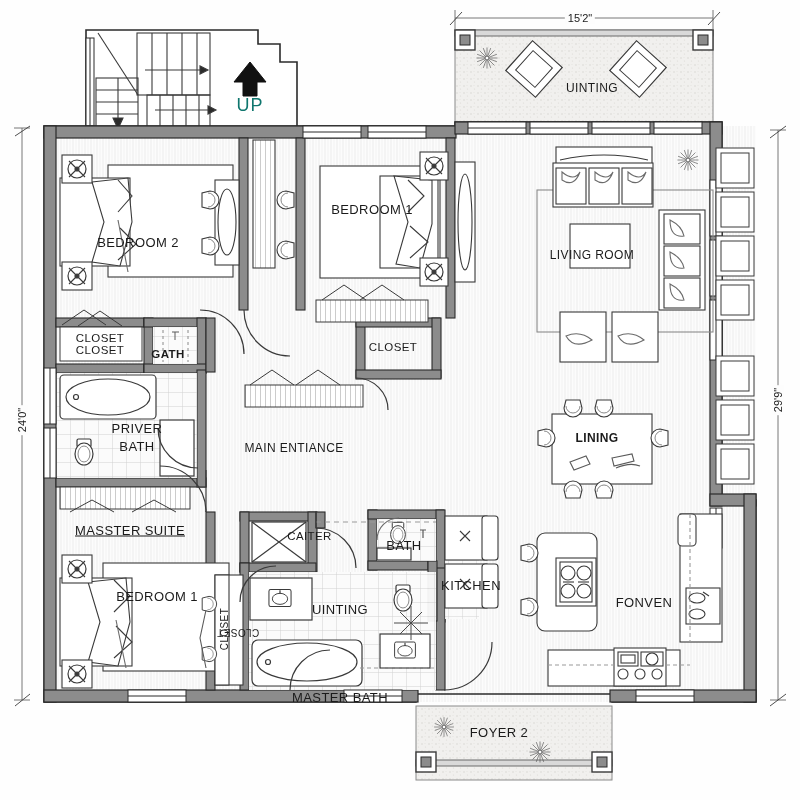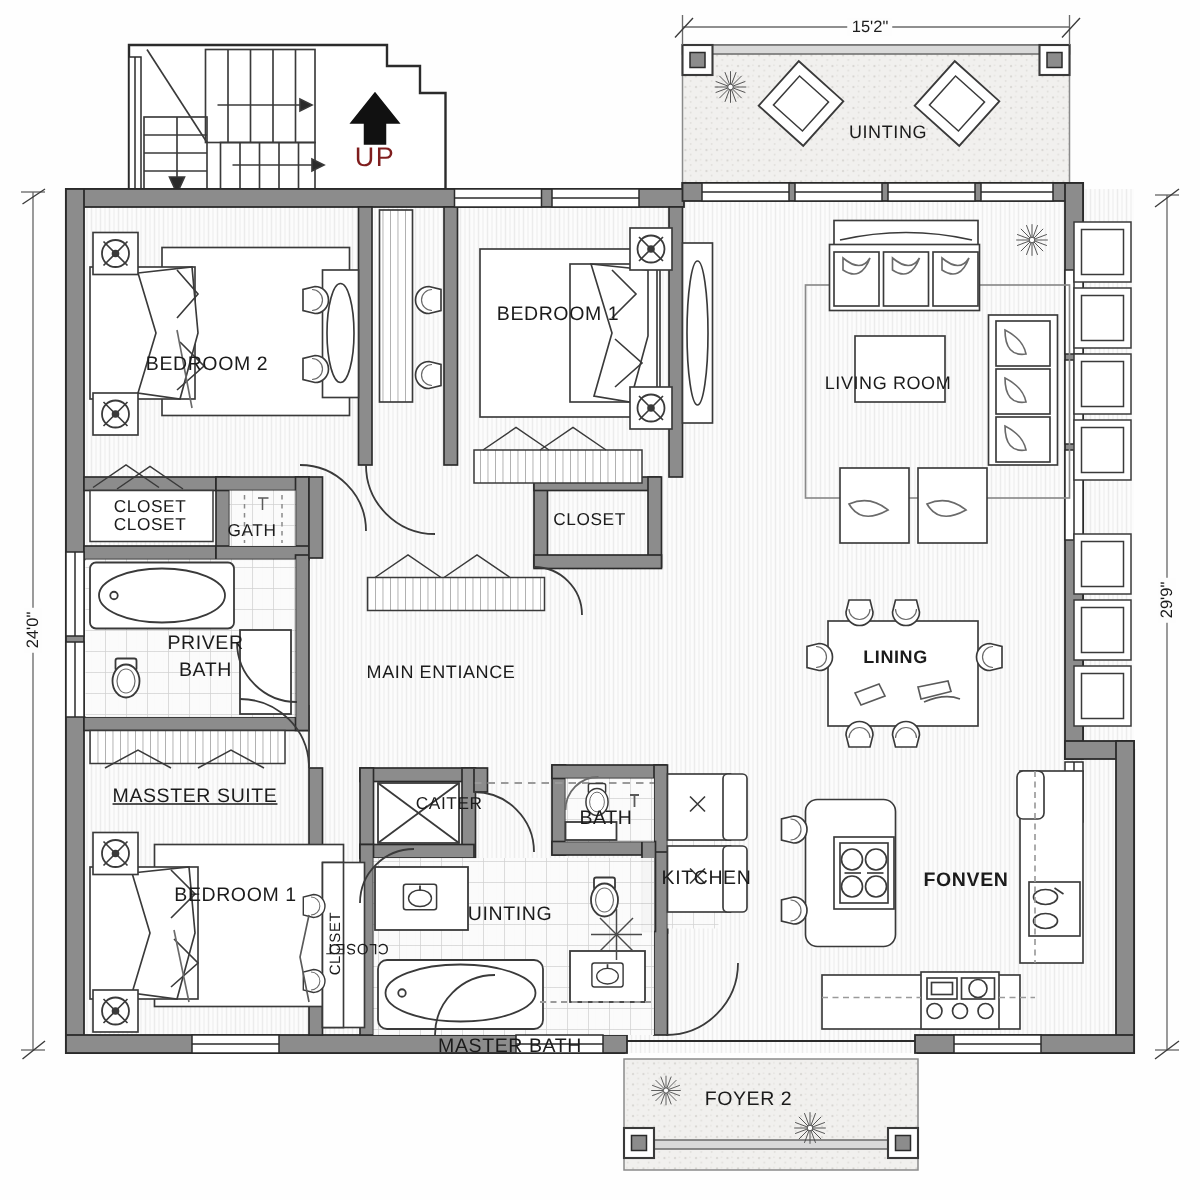--- a/index.html
+++ b/index.html
@@ -23,21 +23,21 @@
   .rm-label.sz-xs{font-size:10px;}
   .rm-label.rot90{transform:translate(-50%,-50%) rotate(-90deg);}
   .rm-label.rot180{transform:translate(-50%,-50%) rotate(180deg);}
   .dim-label{
     position:absolute;font-size:11px;color:#1b1b1b;
     font-family:"Liberation Sans",sans-serif;
     transform:translate(-50%,-50%);white-space:nowrap;pointer-events:none;
     background:#fdfdfd;padding:0 3px;
   }
   .dim-label.vert{transform:translate(-50%,-50%) rotate(-90deg);}
-  .up-label{position:absolute;font-size:18px;color:#7f1d1d;transform:translate(-50%,-50%);
+  .up-label{position:absolute;font-size:18px;color:#0f766e;transform:translate(-50%,-50%);
     font-family:"Liberation Sans",sans-serif;letter-spacing:1px;}
 </style>
 </head>
 <body>
 
 <div id="plan-root">
 
   <svg id="plan-svg" viewBox="0 0 800 800">
     <defs>
       <pattern id="pat-floor" width="6" height="6" patternUnits="userSpaceOnUse">
@@ -638,35 +638,35 @@
       <path d="M770 138 L786 126" stroke="#3a3a3a"></path>
       <path d="M770 706 L786 694" stroke="#3a3a3a"></path>
     </g>
   </svg>
 
   <div id="label-layer">
       <div class="rm-label sz-md" style="left: 138px; top: 210px; margin-top: 32px;">BEDROOM 2</div>
       <div class="rm-label sz-md" style="left: 372px; top: 209px;">BEDROOM 1</div>
       <div class="rm-label sz-sm" style="left: 100px; top: 338px;">CLOSET</div>
       <div class="rm-label sz-sm" style="left: 100px; top: 350px;">CLOSET</div>
-      <div class="rm-label sz-sm" style="left: 168px; top: 354px;">GATH</div>
+      <div class="rm-label sz-sm" style="left: 168px; top: 354px; font-weight: bold;">GATH</div>
       <div class="rm-label sz-sm" style="left: 393px; top: 347px;">CLOSET</div>
       <div class="rm-label sz-md" style="left: 137px; top: 428px;">PRIVER</div>
       <div class="rm-label sz-md" style="left: 137px; top: 446px;">BATH</div>
       <div class="rm-label sz-lg" style="left: 294px; top: 448px;">MAIN ENTIANCE</div>
       <div class="rm-label sz-md" style="left: 130px; top: 530px; text-decoration: underline;">MASSTER SUITE</div>
       <div class="rm-label sz-md" style="left: 157px; top: 596px;">BEDROOM 1</div>
-      <div class="rm-label sz-sm" style="left: 276px; top: 536px; padding-left: 47px;">CAITER</div>
+      <div class="rm-label sz-sm" style="left: 286px; top: 536px; padding-left: 47px;">CAITER</div>
       <div class="rm-label sz-xs rot90" style="left: 224px; top: 629px;">CLOSET</div>
       <div class="rm-label sz-xs rot180" style="left: 238px; top: 632px;">CLOSET</div>
       <div class="rm-label sz-md" style="left: 404px; top: 545px;">BATH</div>
       <div class="rm-label sz-md" style="left: 340px; top: 609px;">UINTING</div>
       <div class="rm-label sz-md" style="left: 340px; top: 664px; margin-top: 33px;">MASTER BATH</div>
       <div class="rm-label sz-md" style="left: 471px; top: 585px;">KITCHEN</div>
-      <div class="rm-label sz-md" style="left: 644px; top: 586px; font-weight: bold;">FONVEN</div>
+      <div class="rm-label sz-md" style="left: 644px; top: 602px;">FONVEN</div>
       <div class="rm-label sz-lg" style="left: 597px; top: 438px; font-weight: bold;">LINING</div>
       <div class="rm-label sz-lg" style="left: 592px; top: 255px;">LIVING ROOM</div>
       <div class="rm-label sz-lg" style="left: 592px; top: 88px;">UINTING</div>
       <div class="rm-label sz-md" style="left: 499px; top: 732px;">FOYER 2</div>
     </div>
   <div id="dim-layer">
       <div class="dim-label" style="left: 580px; top: 18px;">15'2"</div>
       <div class="dim-label vert" style="left: 22px; top: 420px;">24'0"</div>
       <div class="dim-label vert" style="left: 778px; top: 400px;">29'9"</div>
     </div>

